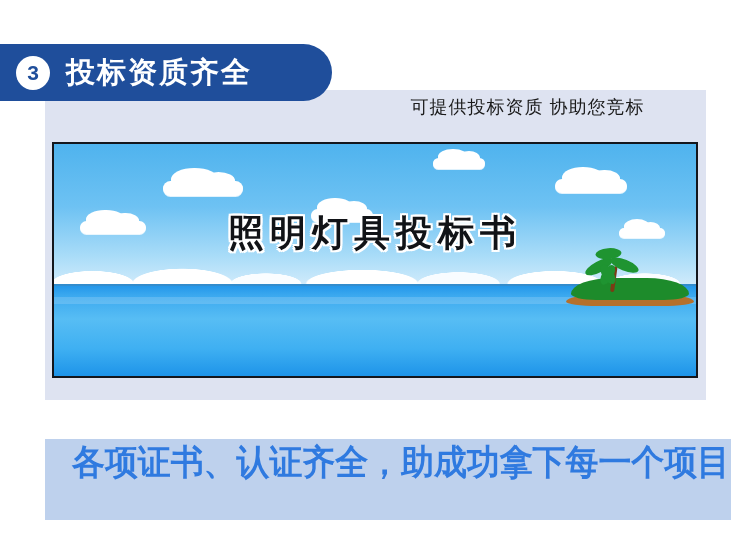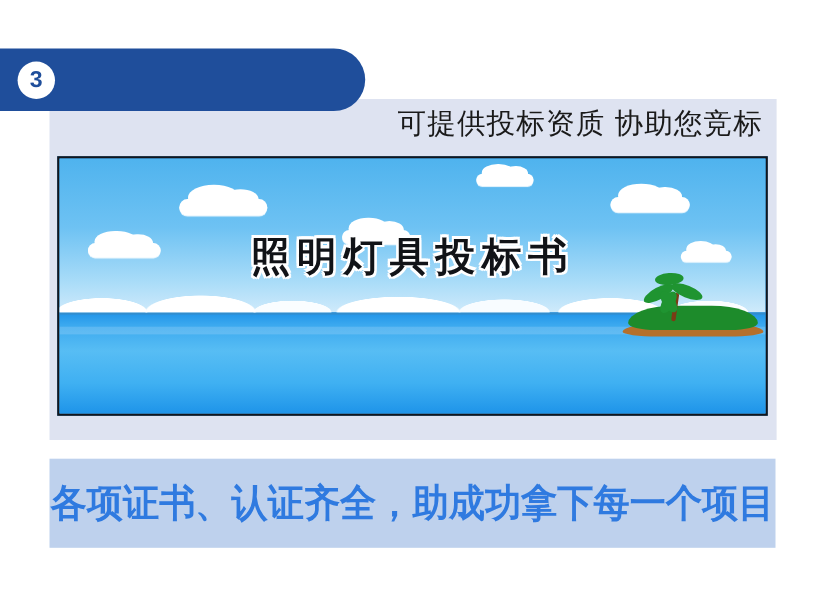--- a/index.html
+++ b/index.html
@@ -63,21 +63,21 @@
   }
 
   
   .subtitle {
     position: absolute;
     left: 360px;
     top: 95px;
     width: 335px;
     text-align: center;
     color: #1a1a1a;
-    font-size: 26px;
+    font-size: 18px;
     letter-spacing: 1px;
     white-space: nowrap;
   }
 
   
   .picture {
     position: absolute;
     left: 52px;
     top: 142px;
     width: 646px;
@@ -236,44 +236,46 @@
       -2px -2px 0 #ffffff,  2px -2px 0 #ffffff,
       -2px  2px 0 #ffffff,  2px  2px 0 #ffffff,
        0   -2px 0 #ffffff,  0    2px 0 #ffffff,
       -2px  0   0 #ffffff,  2px  0   0 #ffffff;
   }
 
   
   .bottom-panel {
     position: absolute;
     left: 45px;
-    top: 417px;
+    top: 439px;
     width: 660px;
     height: 81px;
     background: #bed1ed;
     display: flex;
-    align-items: center;
+    align-items: flex-start;
     justify-content: center;
+    padding-left: 26px;
   }
   .bottom-text {
     color: #2f7ae0;
     font-size: 35px;
     font-weight: bold;
     letter-spacing: 0px;
     white-space: nowrap;
     transform: scaleX(0.94);
   }
 </style>
 </head>
 <body>
 
 <div class="top-panel"></div>
 
 <div class="header-banner">
   <div class="step-badge">3</div>
+  <div class="header-title">投标资质齐全</div>
 </div>
 
 <div class="subtitle">可提供投标资质 协助您竞标</div>
 
 <div class="picture">
   <div class="sky"></div>
   <div class="sea"></div>
   <div class="horizon-line"></div>
   <div class="cloud-bank"></div>
 

